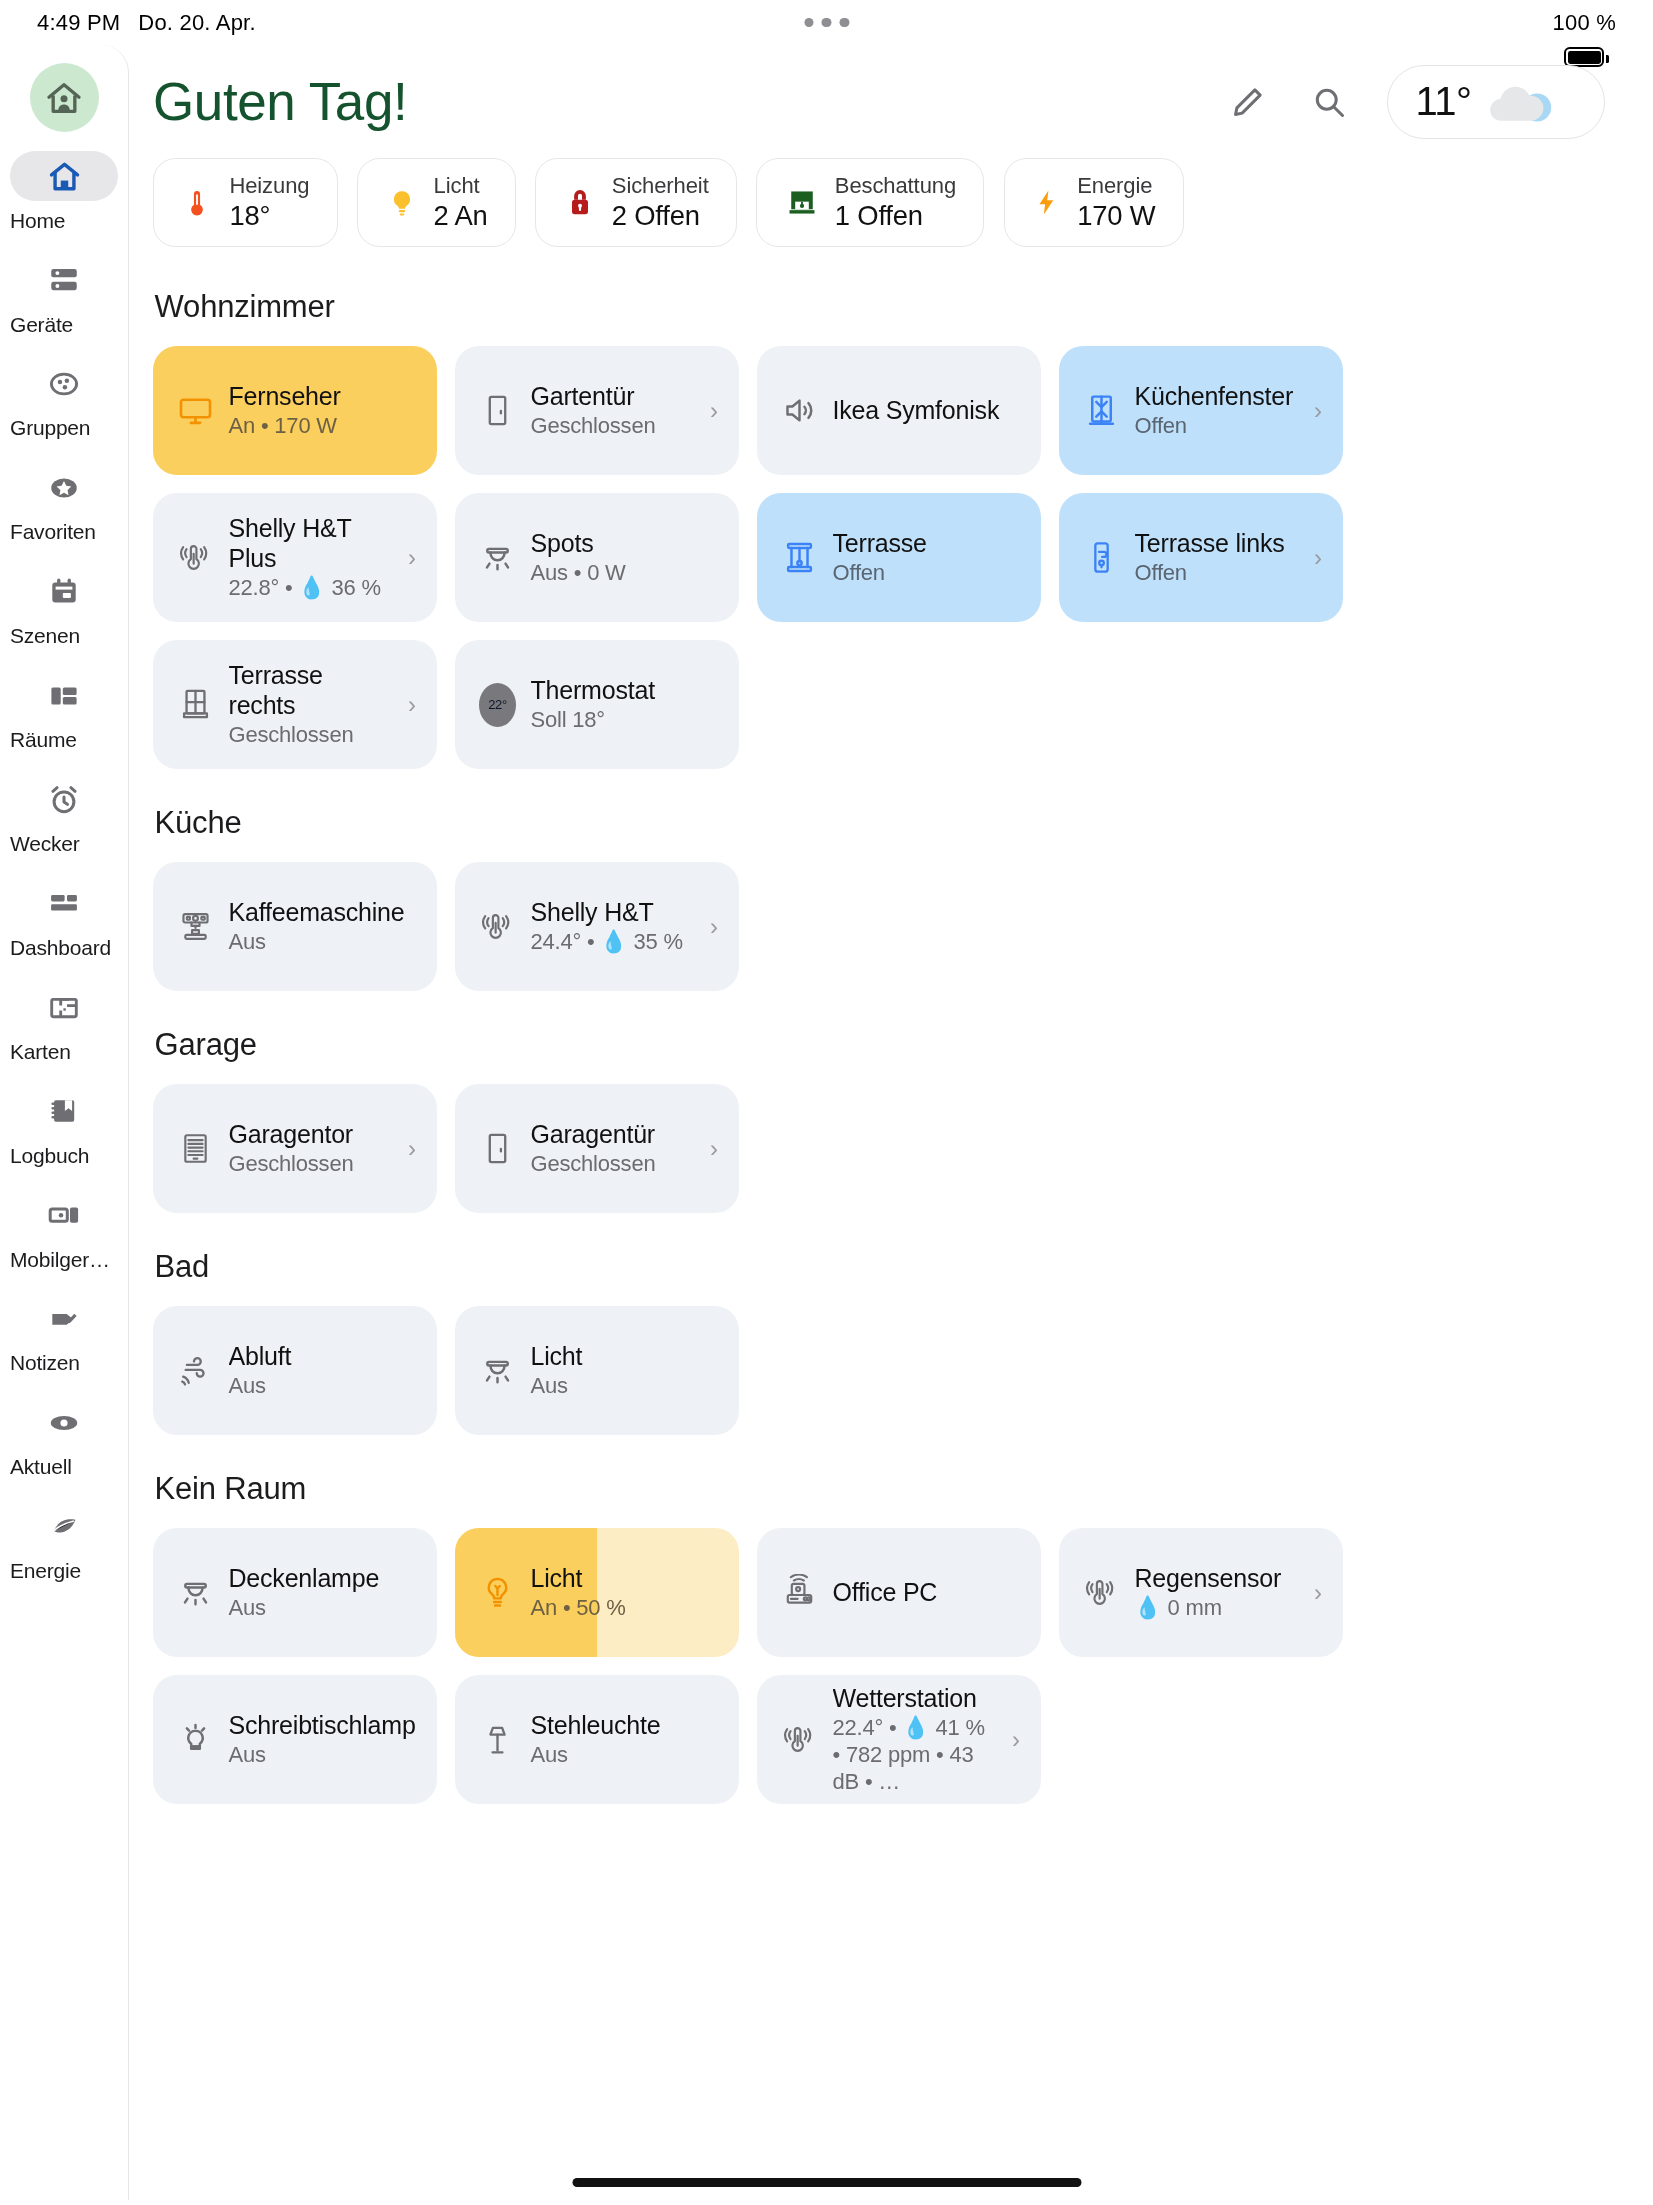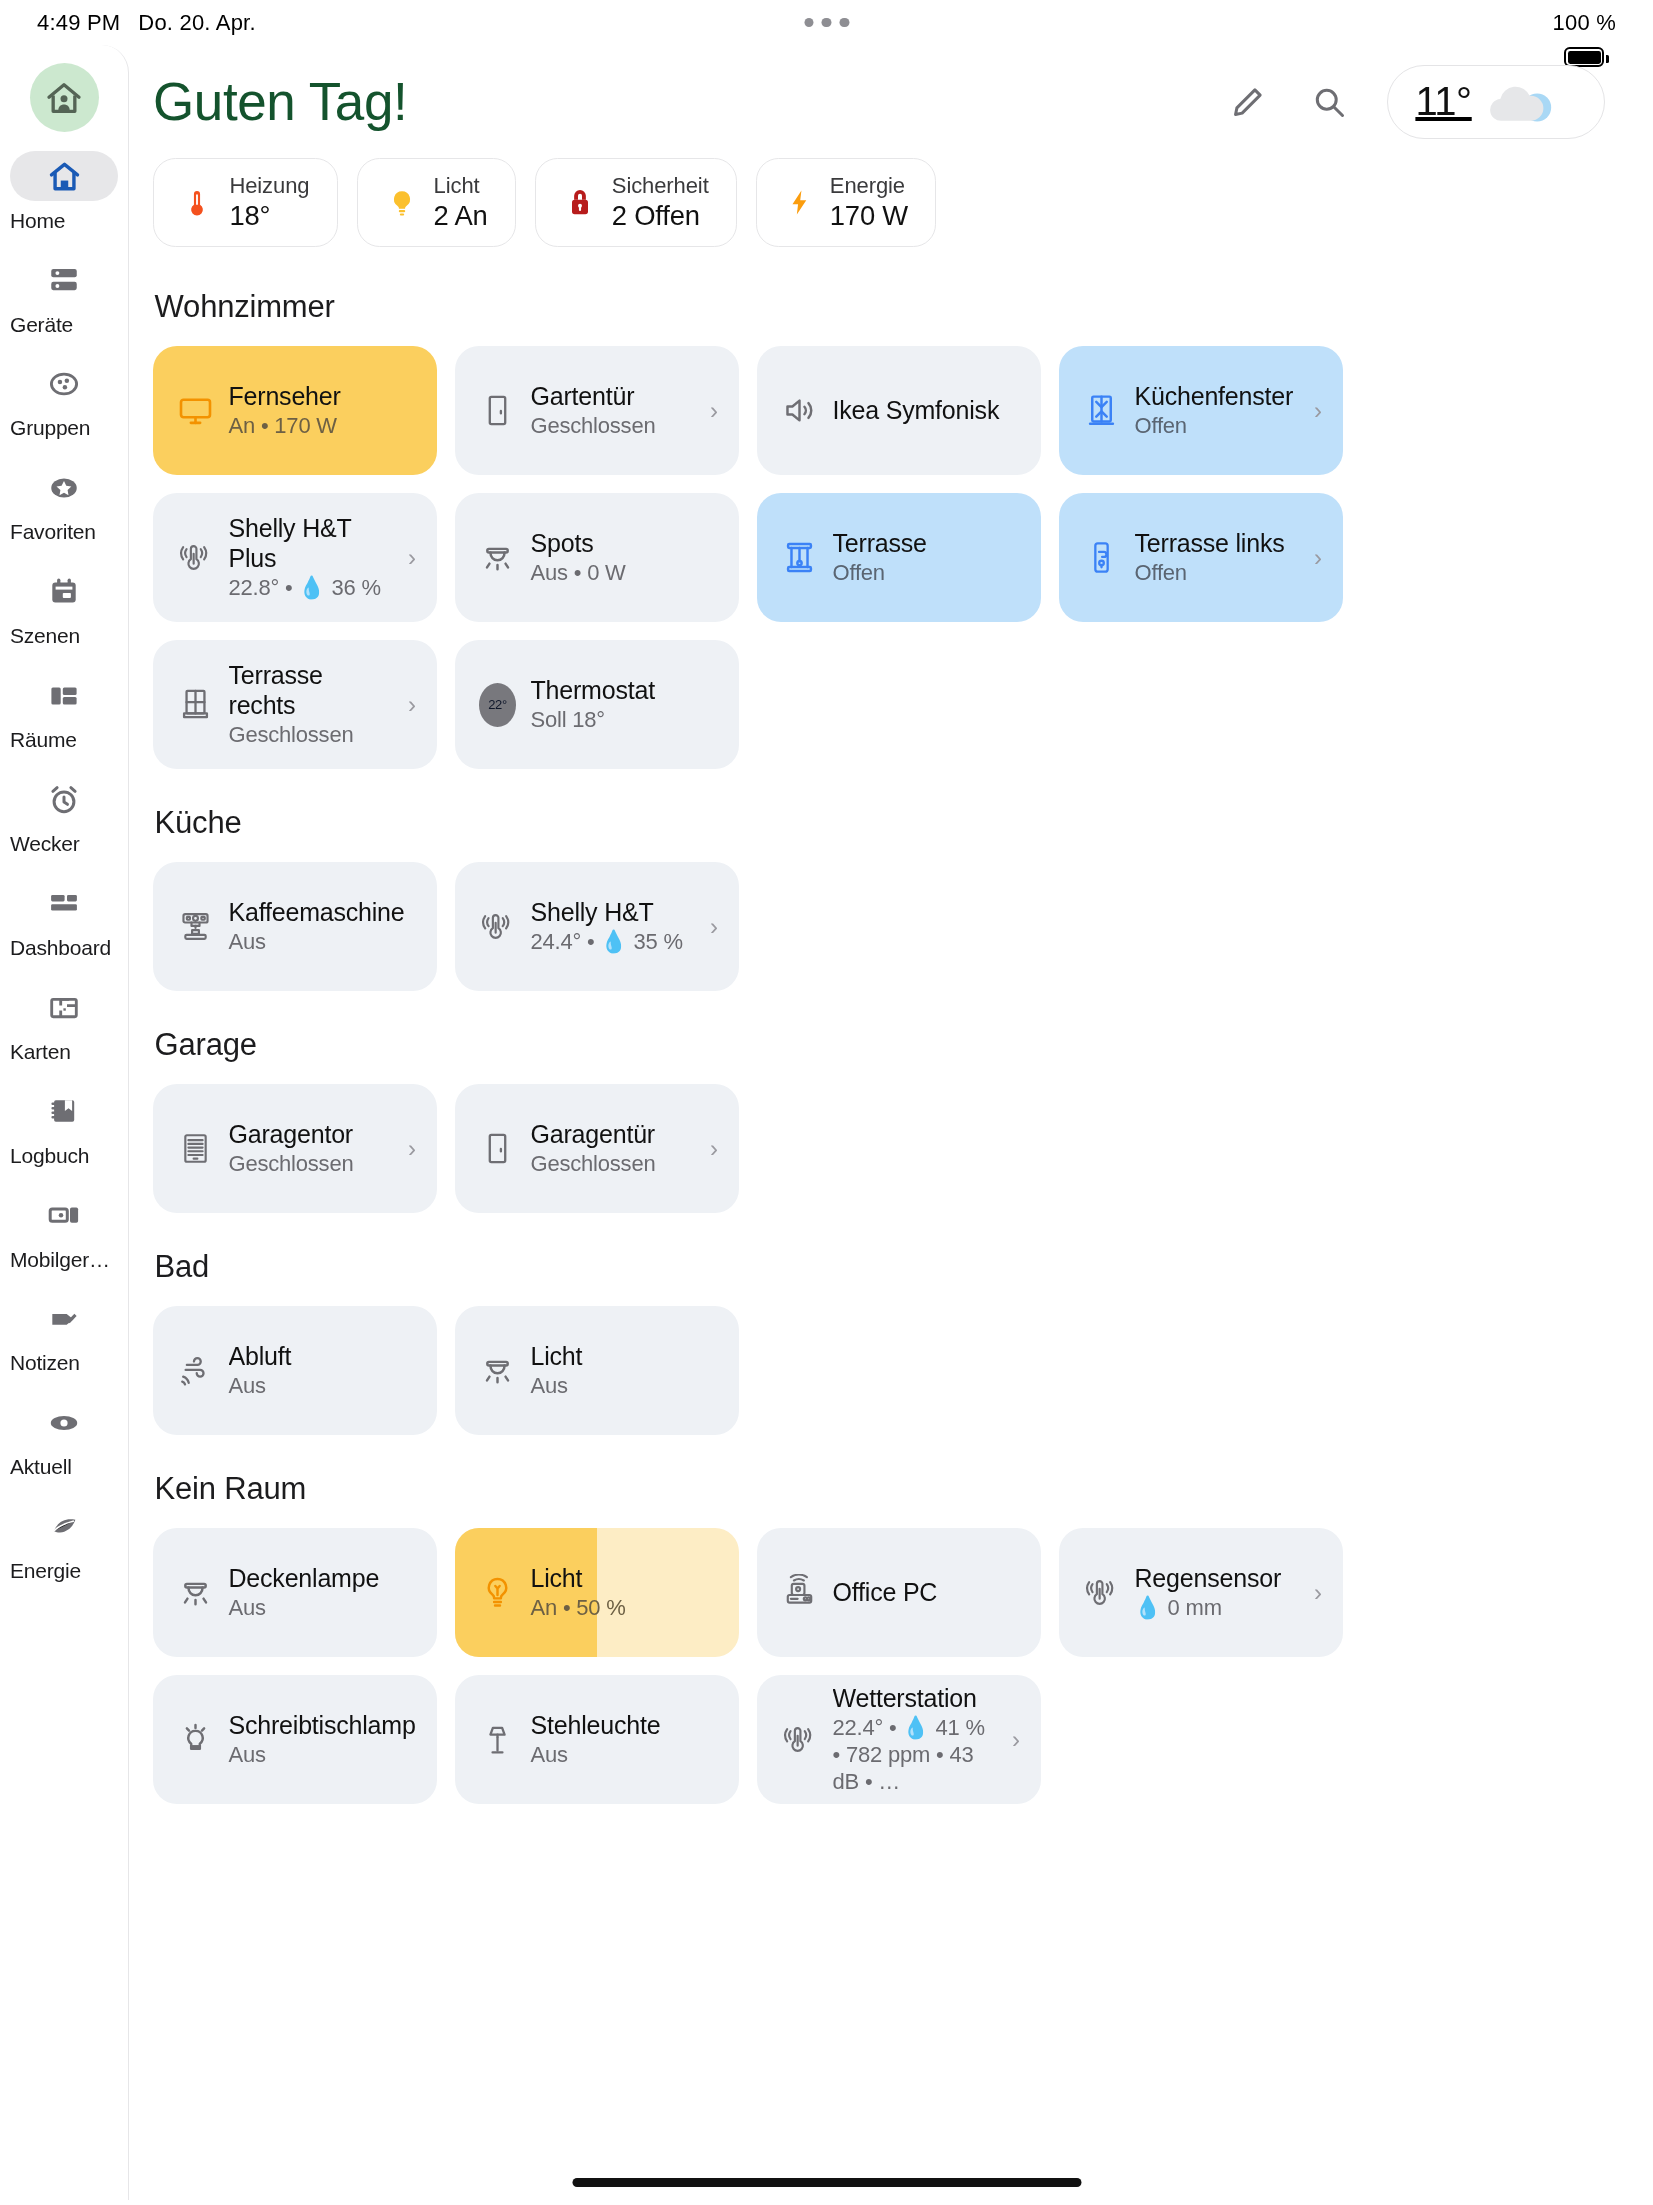--- a/index.html
+++ b/index.html
@@ -66,21 +66,20 @@
     position: absolute; left: 129px; top: 45px; width: 1524px; height: 113px;
     display: flex; align-items: center; padding: 0 48px 0 24px;
   }
   .greeting { font-size: 53px; font-weight: 400; color:#14532d; letter-spacing:-0.4px; }
   .header-actions { margin-left: auto; display: flex; align-items: center; gap: 36px; }
   .icon-btn { width: 45px; height: 45px; display:flex; align-items:center; justify-content:center; cursor:pointer; }
   .weather-pill {
     height: 74px; min-width: 218px; border: 1.6px solid #e4e4e6; border-radius: 37px;
     display: flex; align-items: center; gap: 13px; padding: 0 21px 0 27.4px; cursor:pointer;
     background:#fff;
-    text-decoration:underline;
   }
   .weather-temp { font-size: 40px; color:#111; letter-spacing:-0.4px; }
 
   
   .main {
     position: absolute; left: 129px; top: 158px; width: 1524px; height: 1994px;
     padding: 0 48px 0 24px; overflow: hidden;
   }
 
   
@@ -389,20 +388,35 @@
               <rect x="11.2" y="15" width="1.6" height="3.4" rx="0.8" fill="#fff"></rect>
             </svg>
           </span>
           <span class="chip-texts">
             <span class="chip-title">Sicherheit</span>
             <span class="chip-value">2 Offen</span>
           </span>
         </div>
         <div class="chip">
           <span class="chip-ic">
+            <svg width="34" height="37" viewBox="0 0 24 24">
+              <rect x="4.4" y="4.2" width="15.2" height="12.6" fill="#1b5e20"></rect>
+              <rect x="7.2" y="11.4" width="9.6" height="5.4" fill="#fff"></rect>
+              <path d="M12 11.4v2.2" stroke="#1b5e20" stroke-width="1.3"></path>
+              <circle cx="12" cy="14.4" r="1.5" fill="#1b5e20"></circle>
+              <rect x="3.2" y="17.4" width="17.6" height="2.4" fill="#1b5e20"></rect>
+            </svg>
+          </span>
+          <span class="chip-texts">
+            <span class="chip-title">Beschattung</span>
+            <span class="chip-value">1 Offen</span>
+          </span>
+        </div>
+        <div class="chip">
+          <span class="chip-ic">
             <svg width="29" height="39" viewBox="0 0 24 24">
               <path d="M13.6 2 6.2 13.4h4.6L9.8 22l7.8-11.8h-5z" fill="#fb9d0e"></path>
             </svg>
           </span>
           <span class="chip-texts">
             <span class="chip-title">Energie</span>
             <span class="chip-value">170 W</span>
           </span>
         </div>
       </div>

